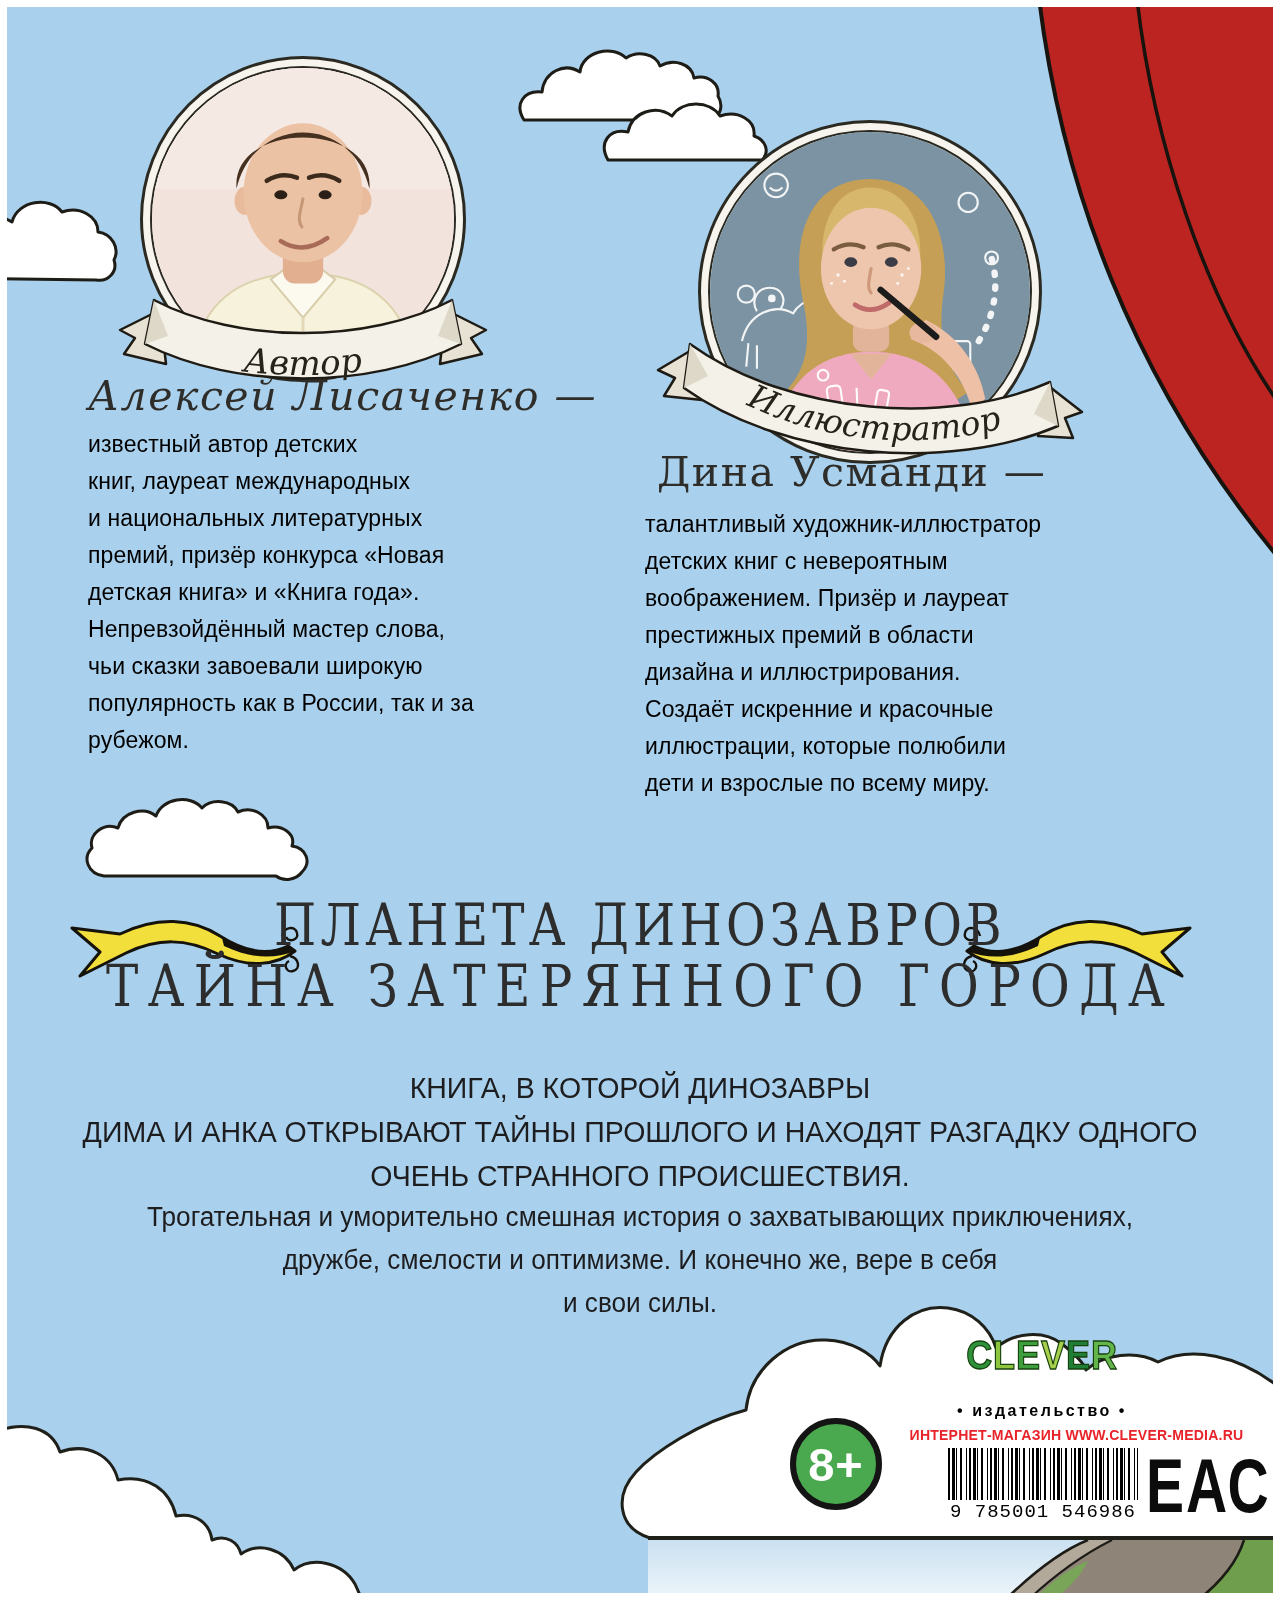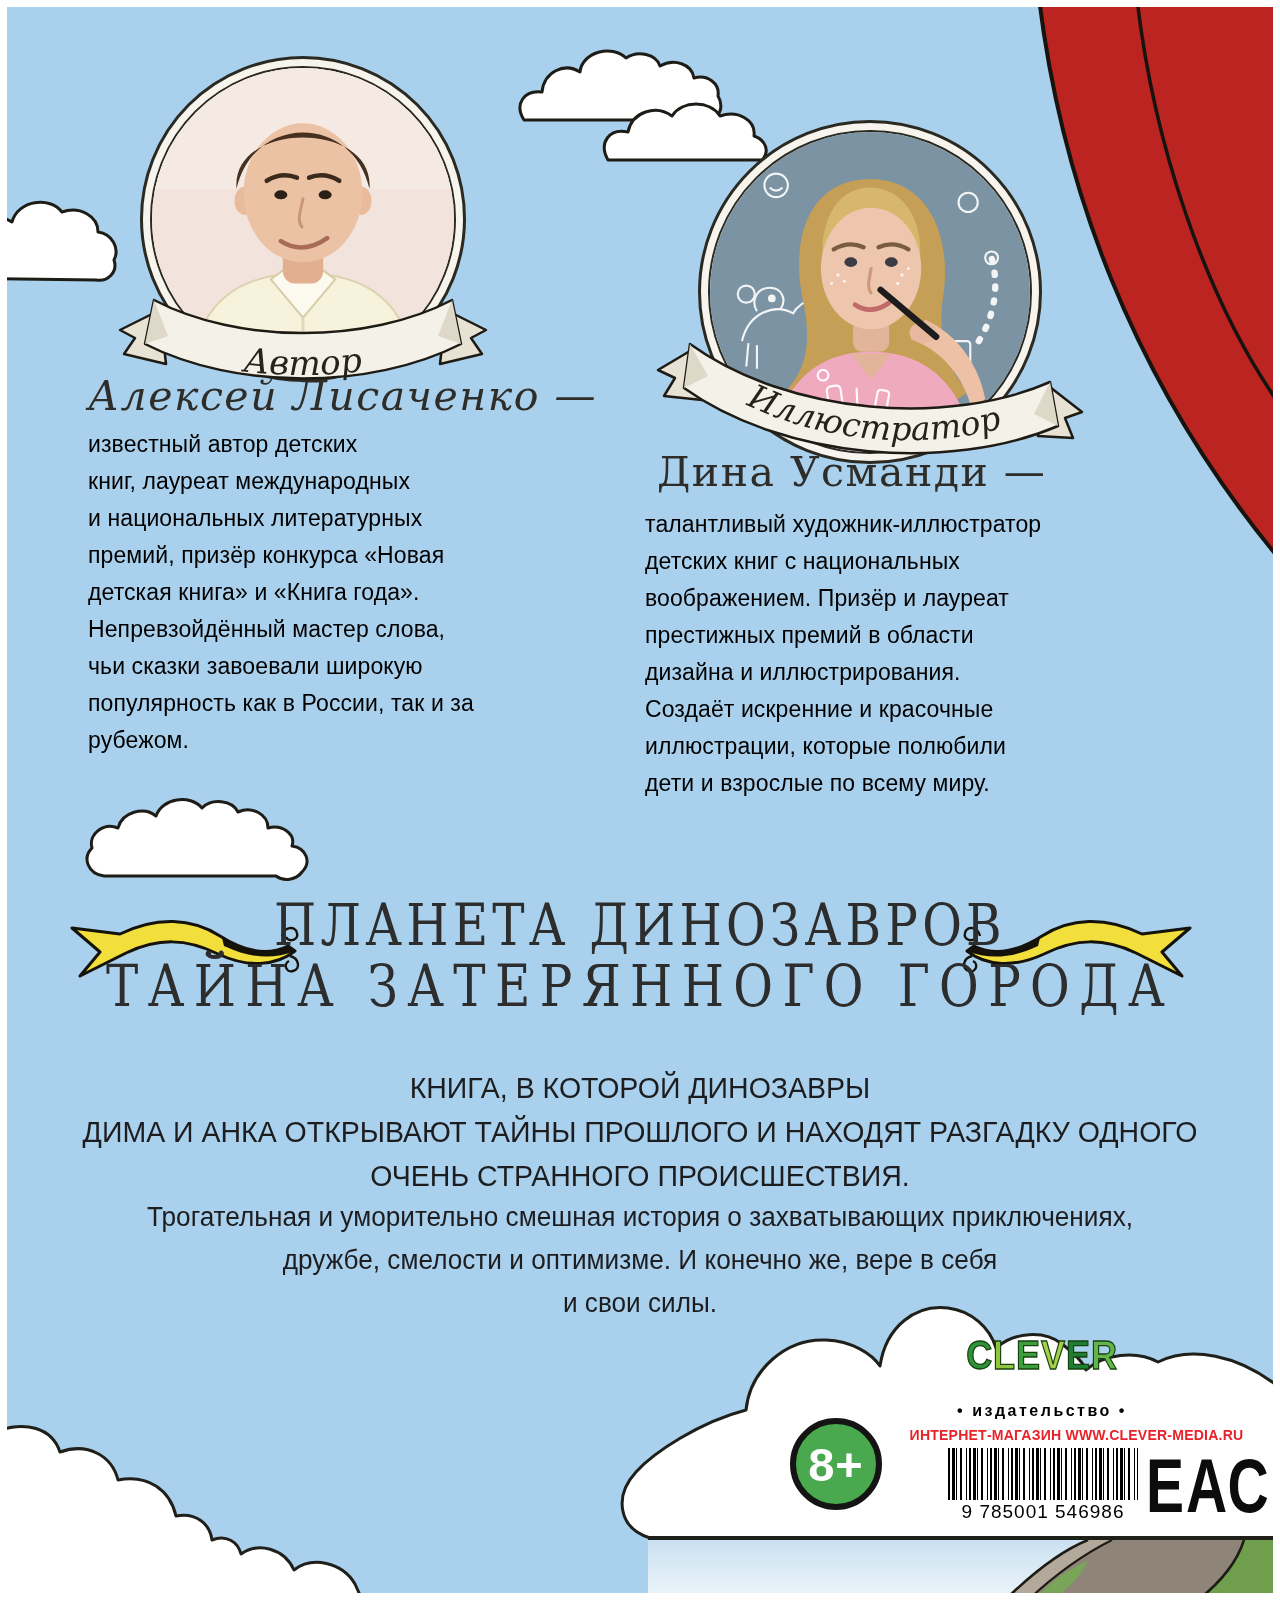--- a/index.html
+++ b/index.html
@@ -85,21 +85,21 @@
   }
   .barcode{position:absolute; left:948px; top:1448px; width:190px; z-index:12;}
   .barcode-bars{
     height:52px; background:
       repeating-linear-gradient(90deg,
         #000 0 2px,#fff 2px 4px,#000 4px 7px,#fff 7px 8px,
         #000 8px 9px,#fff 9px 12px,#000 12px 14px,#fff 14px 18px,
         #000 18px 19px,#fff 19px 21px);
   }
   .barcode-digits{
-    font-family:Liberation Sans, sans-serif; font-size:19px; color:#000;
+    font-family:Liberation Mono, monospace; font-size:19px; color:#000;
     text-align:center; letter-spacing:1px; margin-top:1px; white-space:nowrap;
   }
   .eac{
     position:absolute; left:1146px; top:1442px; z-index:12;
     font-weight:900; font-size:62px; color:#0c0c0c; letter-spacing:2px;
     transform:scaleY(1.22) scaleX(.92); transform-origin:0 0; white-space:nowrap;
   }
 </style>
 </head>
 <body>
@@ -233,21 +233,21 @@
 и национальных литературных
 премий, призёр конкурса «Новая
 детская книга» и «Книга года».
 Непревзойдённый мастер слова,
 чьи сказки завоевали широкую
 популярность как в России, так и за
 рубежом.</div>
 
   <div class="person-name" style="left:645px;top:448px;margin-left:12px;">Дина Усманди —</div>
   <div class="person-bio" style="left:645px;top:506px;width:500px;">талантливый художник-иллюстратор
-детских книг с национальных
+детских книг с невероятным
 воображением. Призёр и лауреат
 престижных премий в области
 дизайна и иллюстрирования.
 Создаёт искренние и красочные
 иллюстрации, которые полюбили
 дети и взрослые по всему миру.</div>
 
   <svg class="abs" style="left:62px;top:908px;z-index:5;" width="240" height="80" viewBox="0 0 240 80">
     <path d="M 58,26 C 95,8 130,10 158,28 C 186,46 208,47 226,38 L 233,43 C 214,58 186,60 156,46 C 124,30 96,30 64,45 L 18,68 L 38,44 L 10,20 Z" fill="#f2df3b" stroke="#15120c" stroke-width="3" stroke-linejoin="round"></path>
     <path d="M 160,30 C 190,46 210,46 226,38 L 233,43 C 210,52 188,50 162,38 Z" fill="#15120c"></path>

